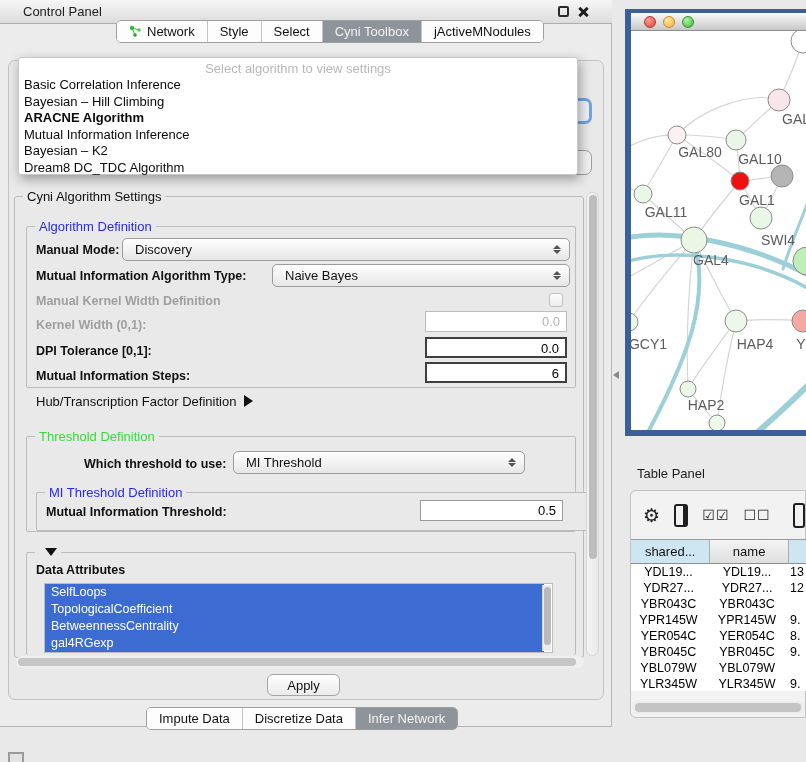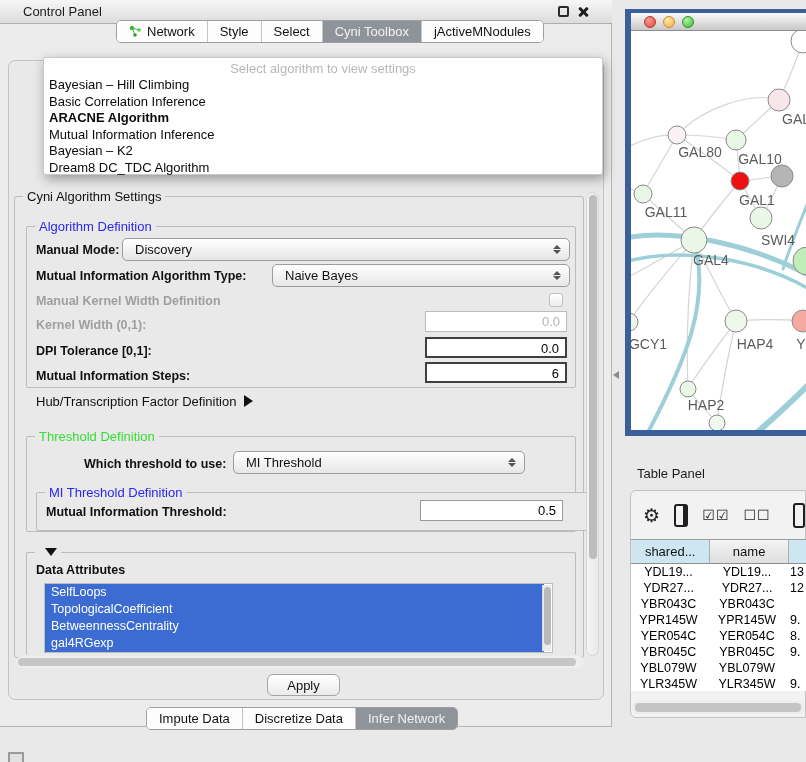--- a/index.html
+++ b/index.html
@@ -23,21 +23,21 @@
   .tabstrip-top { left:88px; top:20px;margin-left:28px; }
   .tab { display:flex; align-items:center; justify-content:center; gap:5px; font-size:13px; color:#111; padding:0 12px; border-right:1px solid #c4c4c4; background:#fdfdfd; white-space:nowrap; }
   .tab:last-child { border-right:none; }
   .tab.selected { background:#8f949b; color:#f2f2f2; }
   .net-icon { width:13px; height:13px; display:inline-block; }
 
   
   .main-panel { left:8px; top:60px; width:596px; height:640px; background:#e9e9e9; border:1px solid #c3c3c3; border-radius:7px; }
 
   
-  .popup { left:18px; top:57px; width:560px; height:118px; background:#ffffff; border:1px solid #c9c9c9; border-radius:3px; box-shadow:2px 4px 12px rgba(0,0,0,0.35); z-index:30; padding-top:2px;margin-left:25px; }
+  .popup { left:18px; top:57px; width:560px; height:118px; background:#ffffff; border:1px solid #c9c9c9; border-radius:3px; box-shadow:2px 4px 12px rgba(0,0,0,0.35); z-index:30; padding-top:2px; }
   .popup-placeholder { text-align:center; color:#b7b7b7; font-size:13px; height:17px; line-height:17px; }
   .popup-item { font-size:13px; color:#0a0a0a; height:16.5px; line-height:16.5px; padding-left:5px; white-space:nowrap; }
   .popup-item.bold { font-weight:bold; }
 
   
   .combo-frag1 { left:566px; top:98px; width:26px; height:26px; border:3px solid #74a4de; border-radius:7px; background:#eef2f8; z-index:5; }
   .combo-frag2 { left:566px; top:150px; width:26px; height:25px; border:1px solid #9d9d9d; border-radius:7px; background:#f2f2f2; z-index:5; }
 
   
   .group { border:1px solid #bcbcbc; border-radius:2px; background:#e9e9e9; }
@@ -158,22 +158,22 @@
     </div>
 </div>
 
 <div class="abs main-panel"></div>
 
 <div class="abs combo-frag1"></div>
 <div class="abs combo-frag2"></div>
 
 <div class="abs popup">
   <div class="popup-placeholder">Select algorithm to view settings</div>
+  <div class="popup-item">Basic Correlation Inference</div>
   <div class="popup-item">Bayesian – Hill Climbing</div>
-  <div class="popup-item">Basic Correlation Inference</div>
   <div class="popup-item bold">ARACNE Algorithm</div>
   <div class="popup-item">Mutual Information Inference</div>
   <div class="popup-item">Bayesian – K2</div>
   <div class="popup-item">Dream8 DC_TDC Algorithm</div>
 </div>
 
 <div class="abs group" style="left:14px; top:196px; width:570px; height:462px; border-radius:3px;">
   <span class="legend black">Cyni Algorithm Settings</span>
 </div>
 

